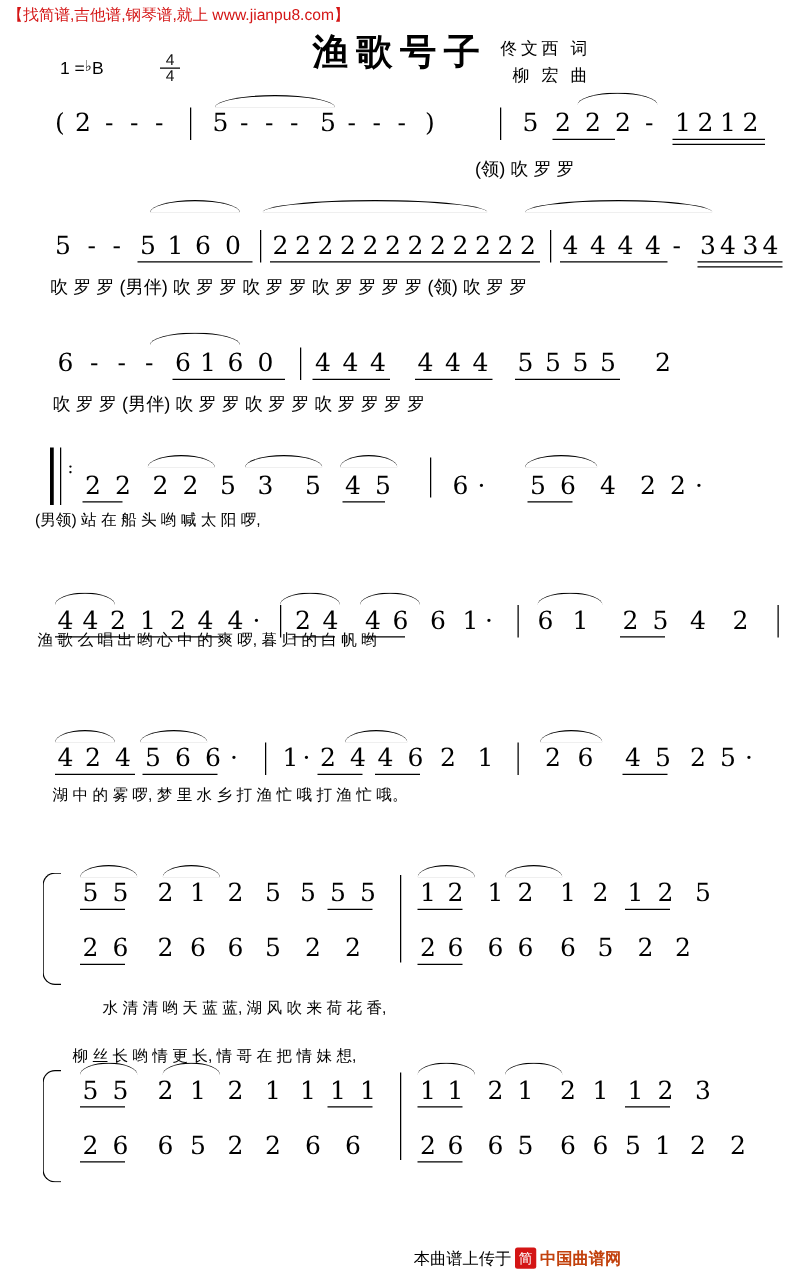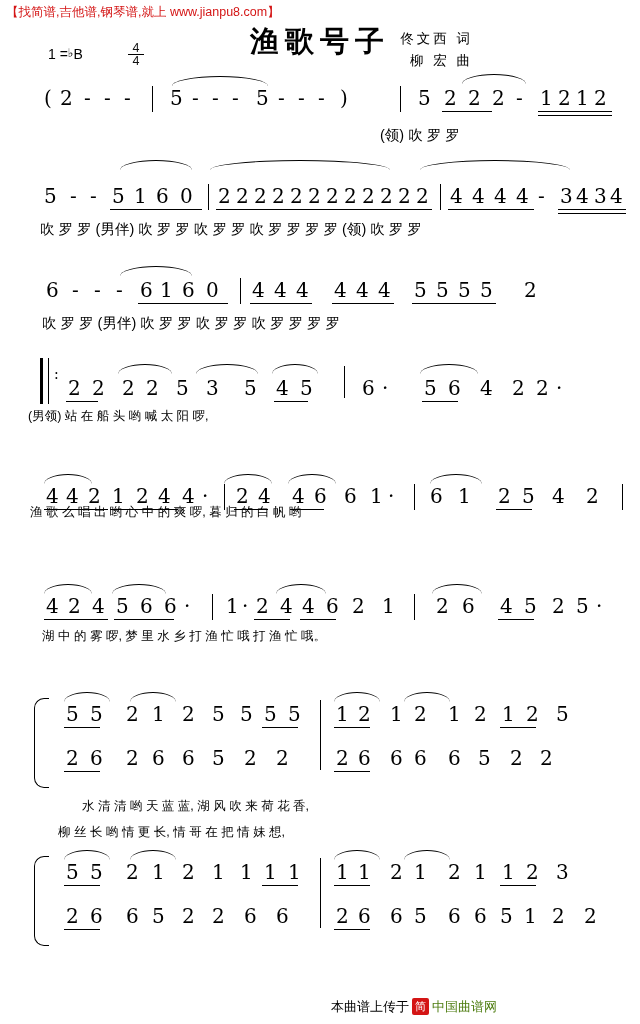--- a/index.html
+++ b/index.html
@@ -138,21 +138,21 @@
   .footer .logo {
     display: inline-block;
     background: #d41515;
     color: #fff;
     font-size: 11px;
     padding: 1px 3px;
     margin: 0 3px;
     border-radius: 2px;
     vertical-align: 1px;
   }
-  .footer .site { color: #4d7c0f; font-weight: normal; }
+  .footer .site { color: #c2410c; font-weight: bold; }
 </style>
 </head>
 <body>
 
 <div class="page">
 
   <div class="watermark">【找简谱,吉他谱,钢琴谱,就上 www.jianpu8.com】</div>
 
   <div class="title">渔歌号子</div>
 
@@ -466,21 +466,21 @@
       <span class="n" style="left:414px; top:0;">6</span>
       <span class="n" style="left:448px; top:0;">6</span>
       <span class="n" style="left:478px; top:0;">5</span>
       <span class="n" style="left:510px; top:0;">2</span>
       <span class="n" style="left:540px; top:0;">2</span>
       <div class="beam1" style="left:334px; top:25px; width:36px;"></div>
     </div>
     <div class="lyrics" style="margin-top:18px;">
       <span class="ly tiny" style="left:58px;margin-left:24px;">水 清 清 哟 天 蓝 蓝,    湖 风 吹 来 荷 花 香,</span>
     </div>
-    <div class="lyrics" style="margin-top:4px;">
+    <div class="lyrics" style="margin-top:17px;">
       <span class="ly tiny" style="left:58px;">柳 丝 长 哟 情 更 长,    情 哥 在 把 情 妹 想,</span>
     </div>
   </div>
 
   <div class="system" style="top:852px;">
     <div class="brace" style="left:34px; top:4px; width:14px; height:88px;"></div>
     <div class="notes">
       <div class="slur" style="left:64px; top:-2px; width:46px;"></div>
       <div class="slur" style="left:130px; top:-2px; width:46px;"></div>
       <div class="slur" style="left:334px; top:-2px; width:46px;"></div>

